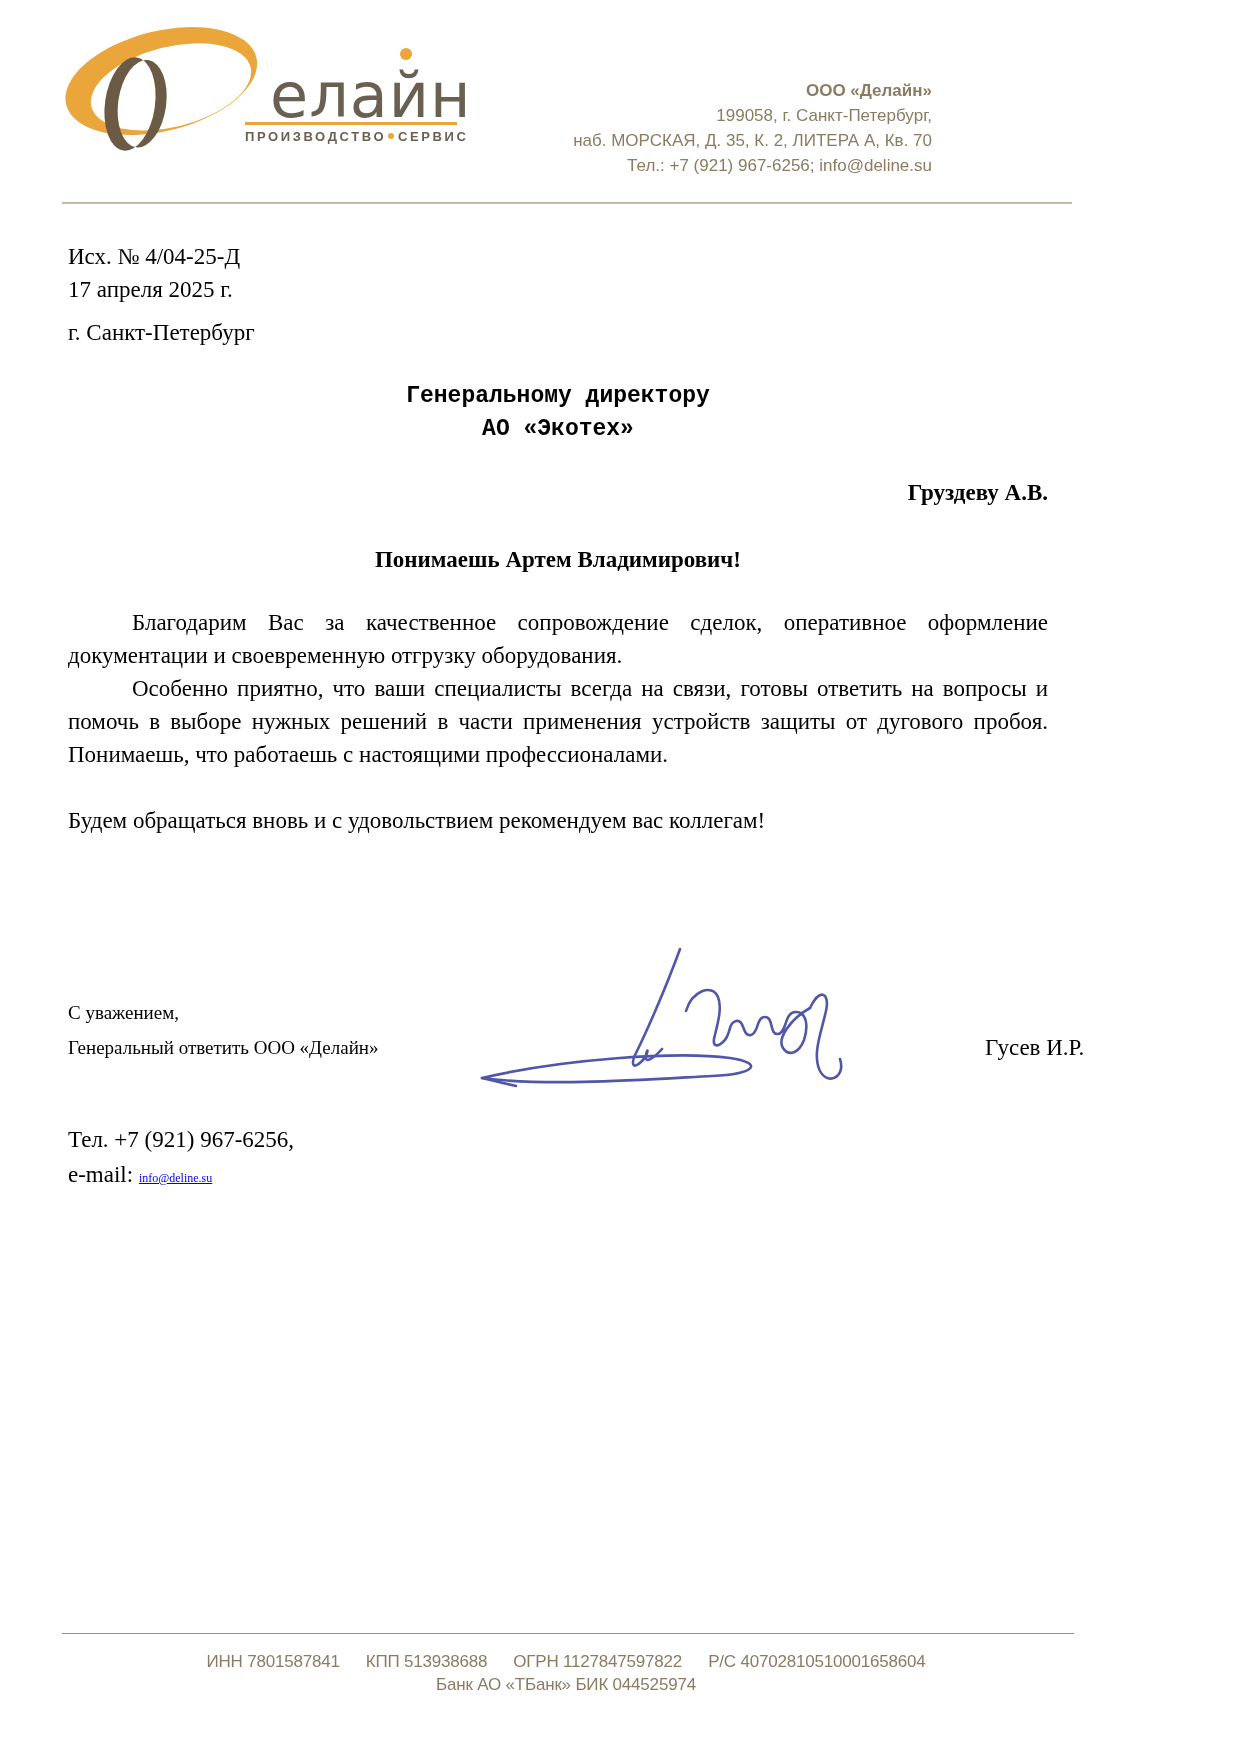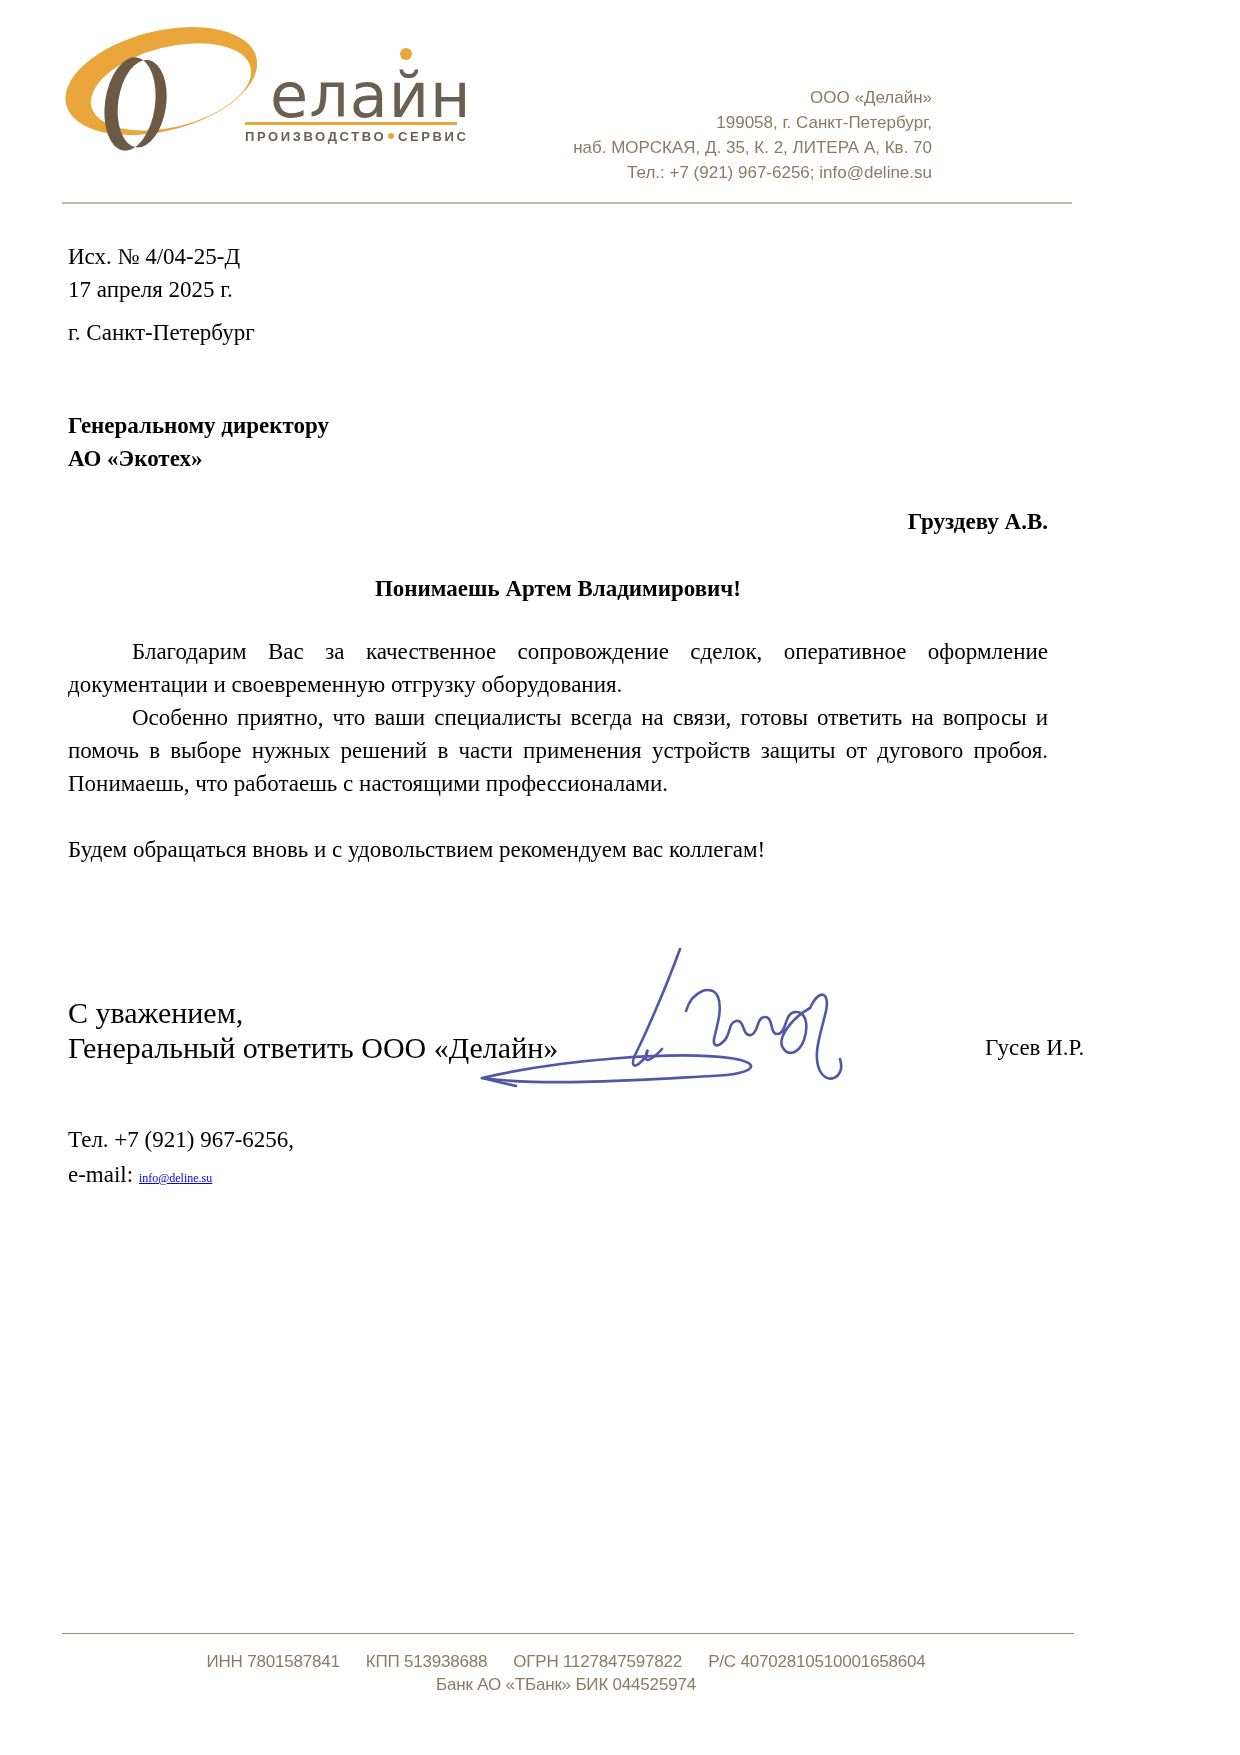--- a/index.html
+++ b/index.html
@@ -40,41 +40,41 @@
   .tag-dot { display:inline-block; width:6px; height:6px; border-radius:50%;
     background:#EAA63A; margin:0 4px 2px 2px; }
 
   .header-contact {
     position:absolute; top:78px; right:200px;
     text-align:right;
     font-family:"Liberation Sans", sans-serif;
     font-size:17px; line-height:25px;
     color:#8C7B63;
   }
-  .header-contact .c-company { font-weight:normal;margin-top:7px; }
+  .header-contact .c-company { font-weight:bold; }
 
   .head-rule {
     position:absolute; left:62px; right:60px; top:202px;
     border-top:2px solid #C4BAA7;
   }
 
   
   main { position:absolute; left:68px; top:240px; width:980px;
          font-size:23px; line-height:33px; }
   .city { margin-top:10px; }
-  .recipient { margin-top:60px; text-align:left; font-weight:bold; }
+  .recipient { margin-top:31px; text-align:center; font-weight:bold;font-family:Liberation Mono, monospace; }
   .recipient-name { margin-top:30px; text-align:right; font-weight:bold; }
   .salutation { margin-top:34px; text-align:center; font-weight:bold; }
   .para { margin-top:0; text-align:justify; text-indent:64px; }
   .para.first { margin-top:30px; }
   .para.no-indent { text-indent:0; margin-top:33px; text-align:left; }
 
   
   .closing { position:absolute; left:68px; top:995px;
-             font-size:30px; line-height:35px; }
+             font-size:19px; line-height:35px; }
   .signer  { position:absolute; left:985px; top:1030px;
              font-size:23px; line-height:35px; }
   .signature-svg { position:absolute; left:468px; top:945px; }
 
   .contact-lines { position:absolute; left:68px; top:1122px;
                    font-size:23px; line-height:35px; }
   .email-link { color:#0000EE; text-decoration:underline; font-size:12px; cursor:pointer; }
 
   
   .foot-rule { position:absolute; left:62px; right:58px; top:1633px;

